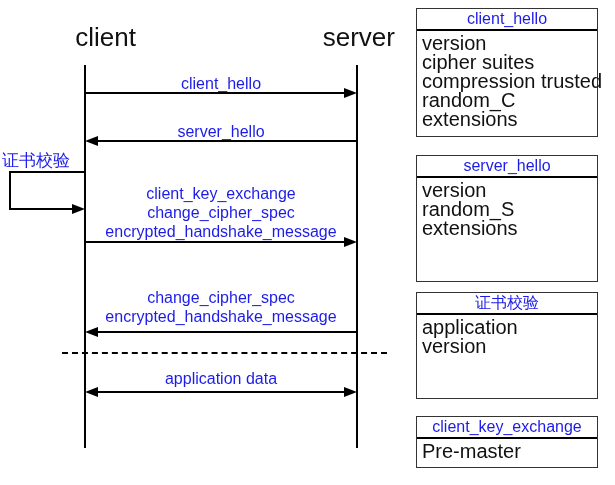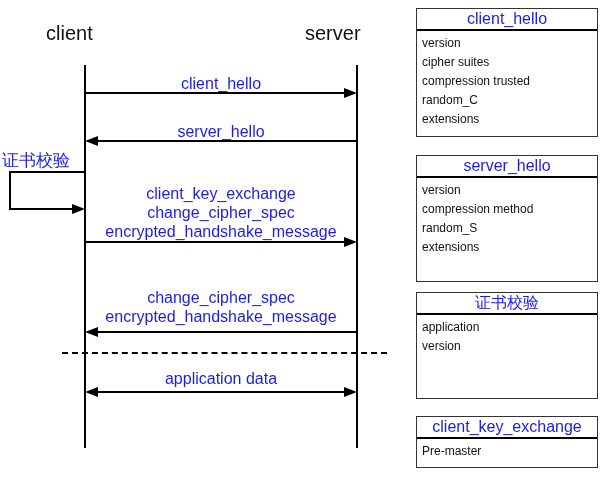--- a/index.html
+++ b/index.html
@@ -7,23 +7,23 @@
   body { font-family: "Liberation Sans", "DejaVu Sans", sans-serif; }
   #canvas {
     position: relative;
     width: 615px;
     height: 485px;
     background: #ffffff;
     overflow: hidden;
   }
   .actor-label {
     position: absolute;
-    font-size: 20px;
+    font-size: 26px;
     color: #111111;
-    text-align: left;
+    text-align: right;
     width: 90px;
   }
   .lifeline {
     position: absolute;
     width: 2px;
     background: #000000;
   }
   .hline {
     position: absolute;
     height: 2px;
@@ -79,21 +79,21 @@
   .infobox .box-title {
     line-height: 20px;
     border-bottom: 2px solid #000000;
     text-align: center;
     color: #1c1ce8;
     font-size: 16px;
   }
   .infobox .box-items {
     padding: 3px 4px 0 5px;
     color: #111111;
-    font-size: 12px;
+    font-size: 20px;
   }
   .infobox .box-items div {
     line-height: 19px;
     white-space: nowrap;
   }
   .cjk-title { font-size: 17px; }
 </style>
 </head>
 <body>
 
@@ -155,21 +155,20 @@
       <div>compression trusted</div>
       <div>random_C</div>
       <div>extensions</div>
     </div>
   </div>
 
   <div class="infobox" style="top:155px; height:127px;">
     <div class="box-title">server_hello</div>
     <div class="box-items">
       <div>version</div>
-      <div>compression method</div>
       <div>random_S</div>
       <div>extensions</div>
     </div>
   </div>
 
   <div class="infobox" style="top:292px; height:107px;">
     <div class="box-title cjk-title">证书校验</div>
     <div class="box-items">
       <div>application</div>
       <div>version</div>

